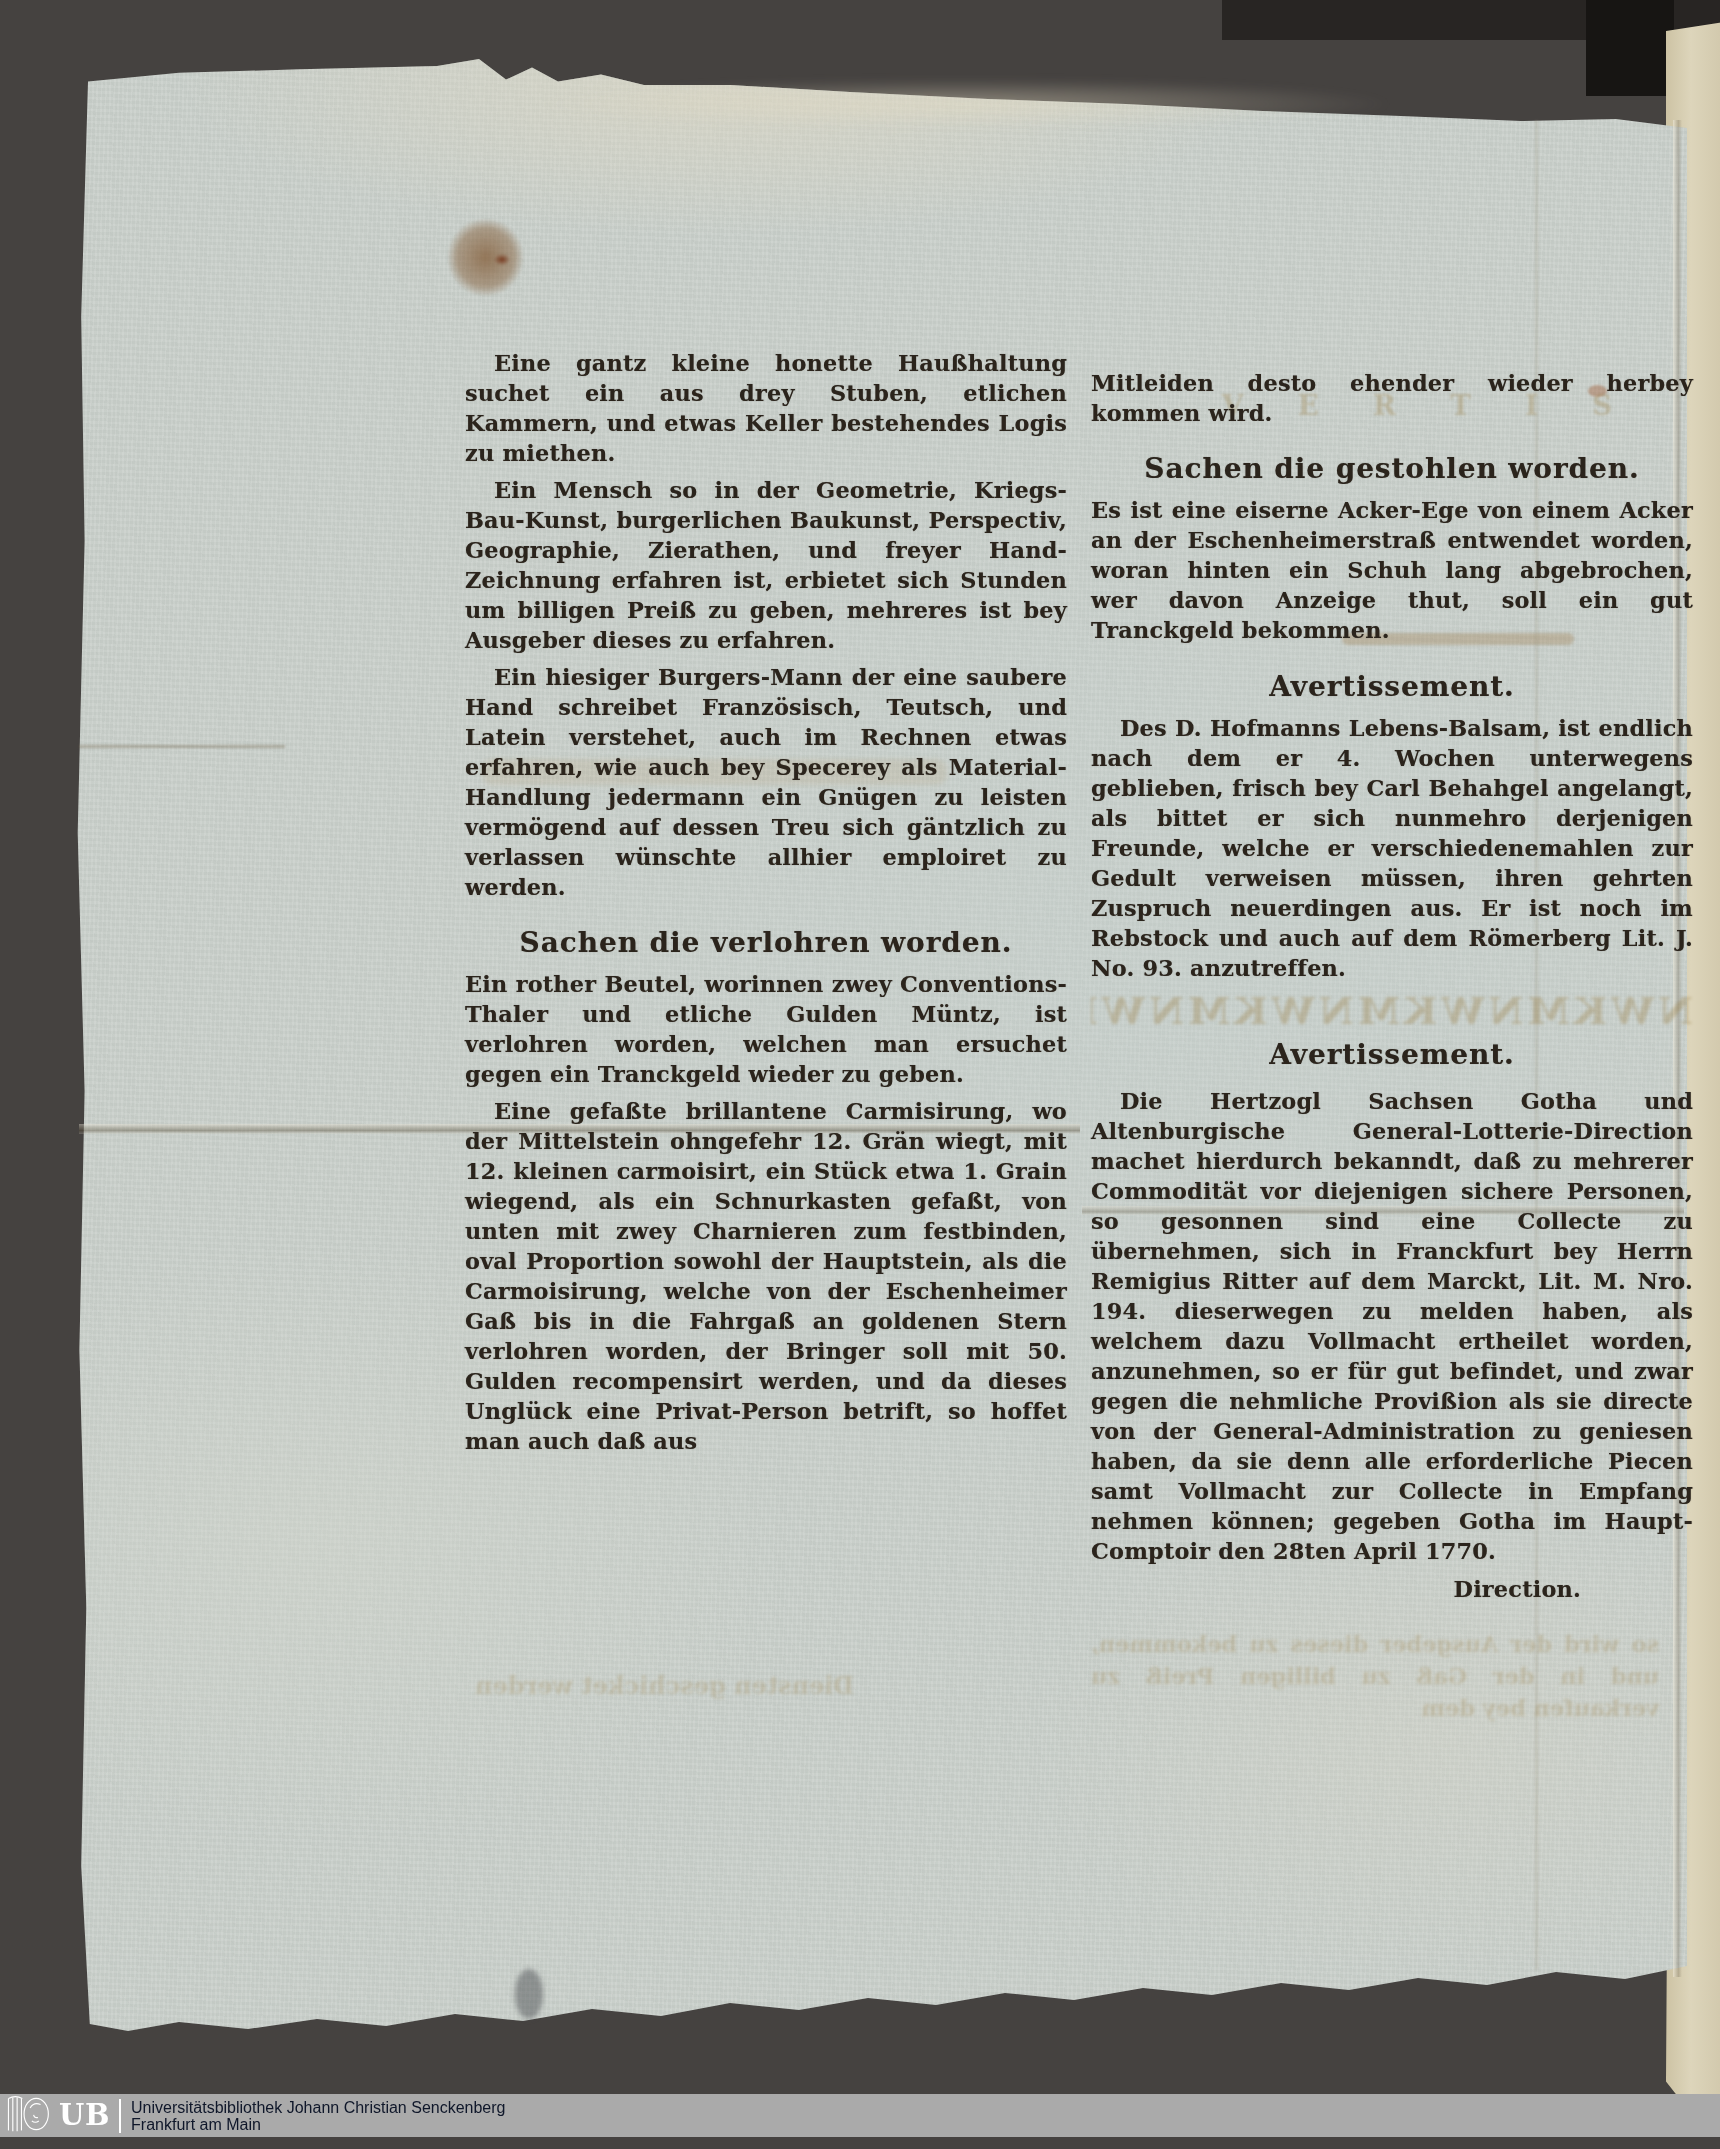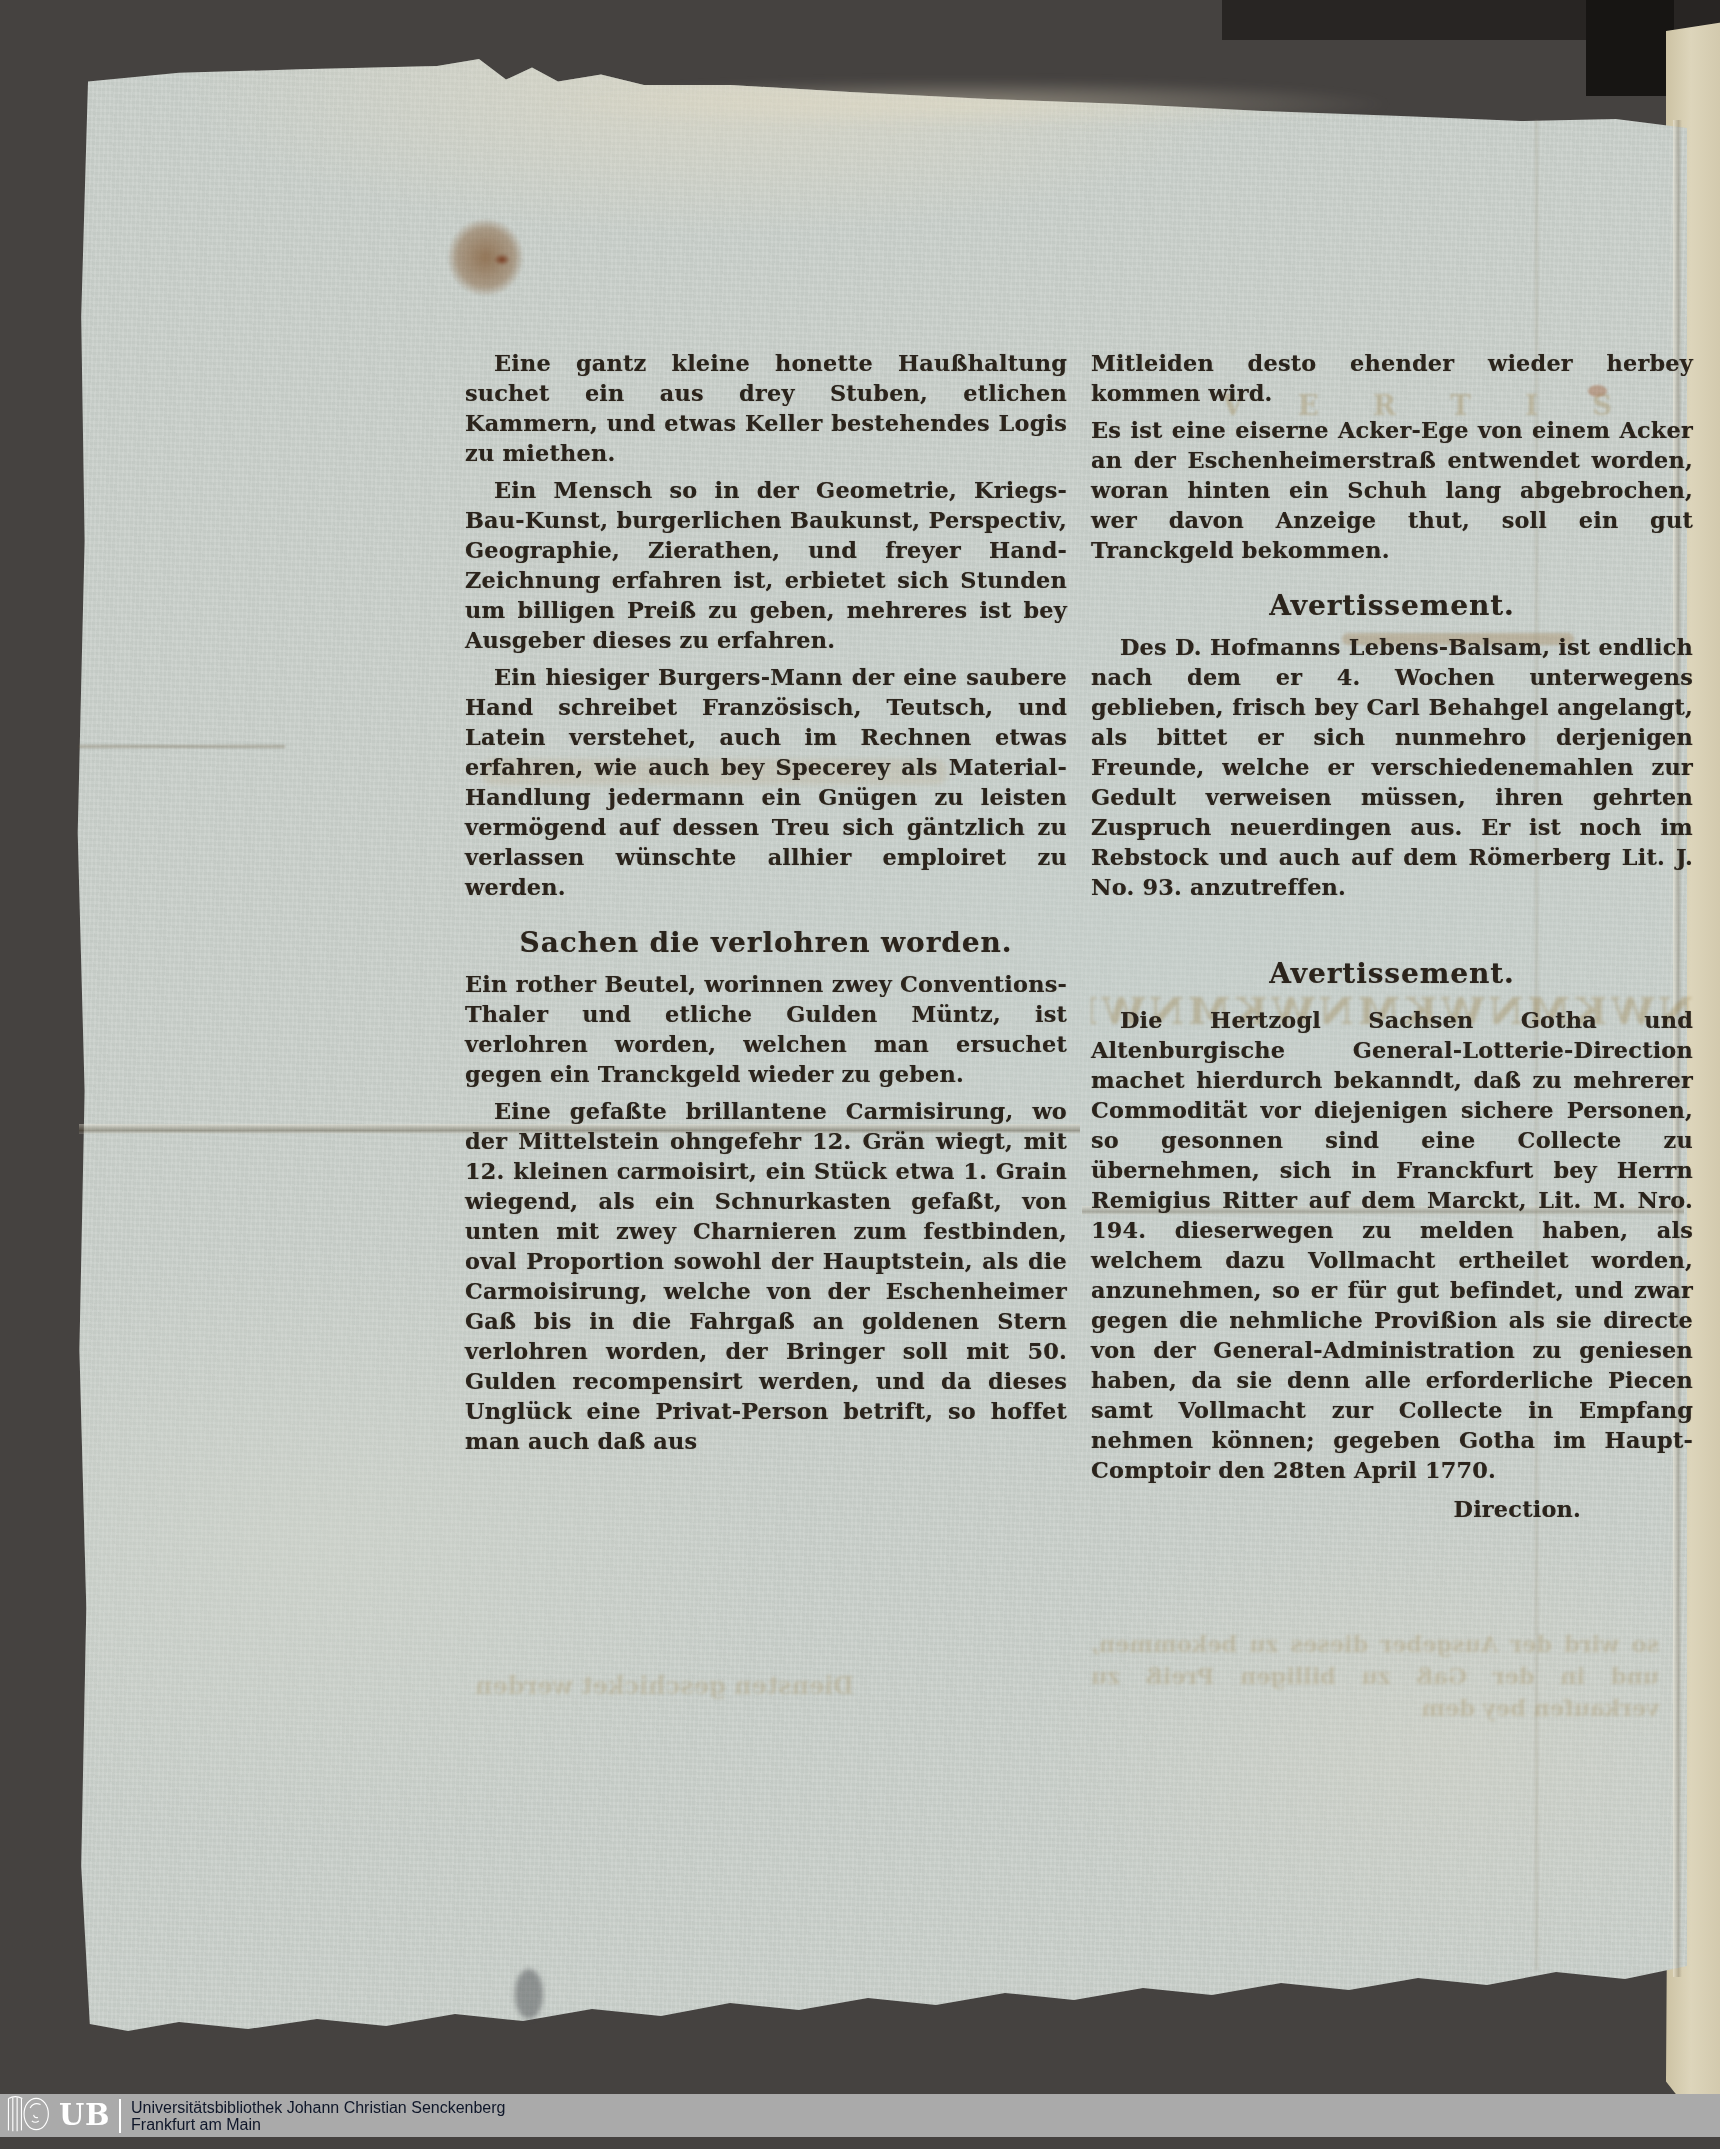--- a/index.html
+++ b/index.html
@@ -82,21 +82,21 @@
     background:rgba(150,140,118,0.22); filter:blur(0.9px); }
 
   
   .col {
     position:absolute; width:602px;
     color:#2b241c; font-size:22.4px; line-height:30px; font-weight:bold;
     text-align:justify; letter-spacing:0.2px;
     text-shadow:0 0 0.9px rgba(43,36,28,0.45);
   }
   .col-left  { left:465px;  top:348px; }
-  .col-right { left:1091px; top:348px; }
+  .col-right { left:1091px; top:368px; }
   .col p { margin:0 0 6.9px 0; }
   .col p.indent { text-indent:29px; }
   .heading {
     font-size:28px; line-height:38px; text-align:center; font-weight:bold;
     letter-spacing:0.9px; margin:22.4px 0 6.9px 0;
   }
   .heading-gap { margin-top:53px; margin-bottom:12px; }
   .signature { text-align:right; margin-top:8.6px; }
   .signature .sig-line1 { padding-right:34px; }
   .signature .sig-line2 { padding-right:112px; }
@@ -166,20 +166,21 @@
     <p class="indent">Eine gantz kleine honette Haußhaltung suchet ein aus drey Stuben, etlichen Kammern, und etwas Keller bestehendes Logis zu miethen.</p>
     <p class="indent">Ein Mensch so in der Geometrie, Kriegs-Bau-Kunst, burgerlichen Baukunst, Perspectiv, Geographie, Zierathen, und freyer Hand-Zeichnung erfahren ist, erbietet sich Stunden um billigen Preiß zu geben, mehreres ist bey Ausgeber dieses zu erfahren.</p>
     <p class="indent">Ein hiesiger Burgers-Mann der eine saubere Hand schreibet Französisch, Teutsch, und Latein verstehet, auch im Rechnen etwas erfahren, wie auch bey Specerey als Material-Handlung jedermann ein Gnügen zu leisten vermögend auf dessen Treu sich gäntzlich zu verlassen wünschte allhier emploiret zu werden.</p>
     <div class="heading">Sachen die verlohren worden.</div>
     <p>Ein rother Beutel, worinnen zwey Conventions-Thaler und etliche Gulden Müntz, ist verlohren worden, welchen man ersuchet gegen ein Tranckgeld wieder zu geben.</p>
     <p class="indent">Eine gefaßte brillantene Carmisirung, wo der Mittelstein ohngefehr 12. Grän wiegt, mit 12. kleinen carmoisirt, ein Stück etwa 1. Grain wiegend, als ein Schnurkasten gefaßt, von unten mit zwey Charnieren zum festbinden, oval Proportion sowohl der Hauptstein, als die Carmoisirung, welche von der Eschenheimer Gaß bis in die Fahrgaß an goldenen Stern verlohren worden, der Bringer soll mit 50. Gulden recompensirt werden, und da dieses Unglück eine Privat-Person betrift, so hoffet man auch daß aus</p>
   </div>
 
   <div class="col col-right">
     <p>Mitleiden desto ehender wieder herbey kommen wird.</p>
+    <div class="heading">Sachen die gestohlen worden.</div>
     <p>Es ist eine eiserne Acker-Ege von einem Acker an der Eschenheimerstraß entwendet worden, woran hinten ein Schuh lang abgebrochen, wer davon Anzeige thut, soll ein gut Tranckgeld bekommen.</p>
     <div class="heading">Avertissement.</div>
     <p class="indent">Des D. Hofmanns Lebens-Balsam, ist endlich nach dem er 4. Wochen unterwegens geblieben, frisch bey Carl Behahgel angelangt, als bittet er sich nunmehro derjenigen Freunde, welche er verschiedenemahlen zur Gedult verweisen müssen, ihren gehrten Zuspruch neuerdingen aus. Er ist noch im Rebstock und auch auf dem Römerberg Lit. J. No. 93. anzutreffen.</p>
     <div class="heading heading-gap">Avertissement.</div>
     <p class="indent">Die Hertzogl Sachsen Gotha und Altenburgische General-Lotterie-Direction machet hierdurch bekanndt, daß zu mehrerer Commodität vor diejenigen sichere Personen, so gesonnen sind eine Collecte zu übernehmen, sich in Franckfurt bey Herrn Remigius Ritter auf dem Marckt, Lit. M. Nro. 194. dieserwegen zu melden haben, als welchem dazu Vollmacht ertheilet worden, anzunehmen, so er für gut befindet, und zwar gegen die nehmliche Provißion als sie directe von der General-Administration zu geniesen haben, da sie denn alle erforderliche Piecen samt Vollmacht zur Collecte in Empfang nehmen können; gegeben Gotha im Haupt-Comptoir den 28ten April 1770.</p>
     <div class="signature">
       <div class="sig-line2">Direction.</div>
     </div>
   </div>
 

